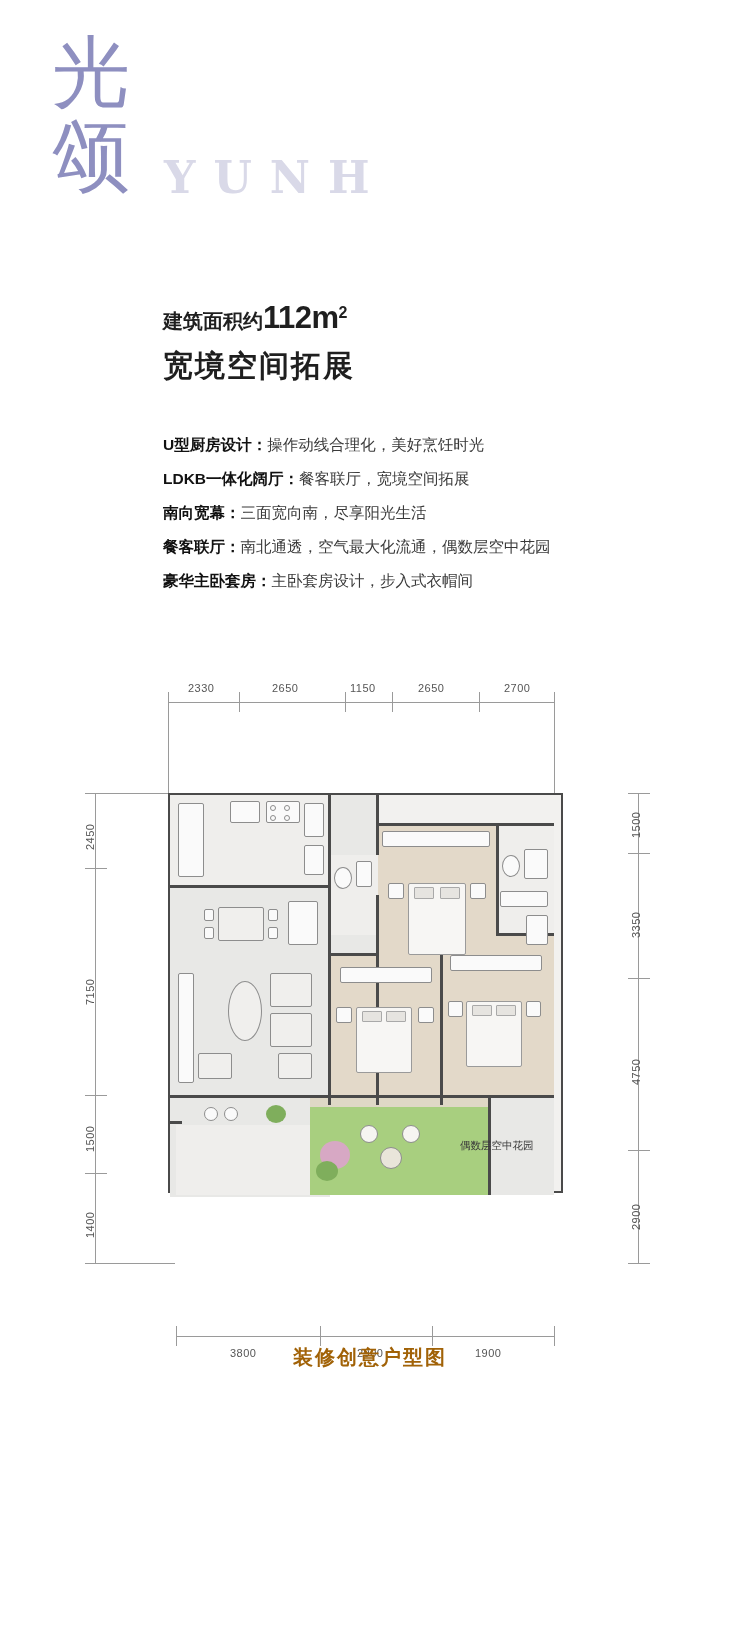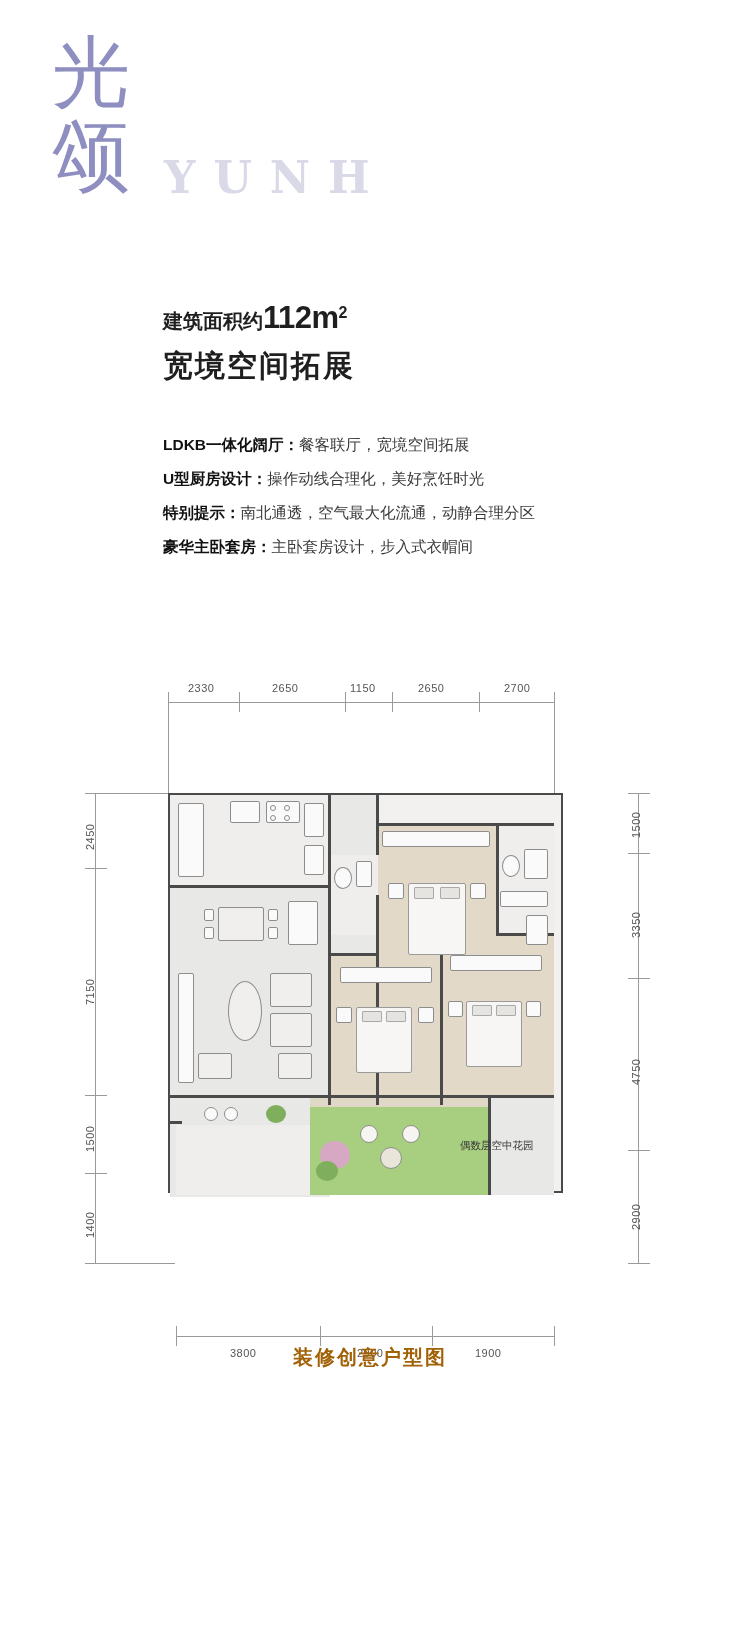--- a/index.html
+++ b/index.html
@@ -226,27 +226,30 @@
     <div class="area-line">
       <span>建筑面积约</span>
         <span class="big">112m</span>
         <span class="sup">2</span>
     </div>
     <div class="rooms">宽境空间拓展</div>
   </div>
 
   <div class="features">
     <div class="feature">
+      <span class="k">U型厨房设计：</span><span>操作动线合理化，美好烹饪时光</span>
+    </div>
+    <div class="feature">
       <span class="k">LDKB一体化阔厅：</span><span>餐客联厅，宽境空间拓展</span>
     </div>
     <div class="feature">
-      <span class="k">U型厨房设计：</span><span>操作动线合理化，美好烹饪时光</span>
+      <span class="k">南向宽幕：</span><span>三面宽向南，尽享阳光生活</span>
     </div>
     <div class="feature">
-      <span class="k">特别提示：</span><span>南北通透，空气最大化流通，动静合理分区</span>
+      <span class="k">餐客联厅：</span><span>南北通透，空气最大化流通，偶数层空中花园</span>
     </div>
     <div class="feature">
       <span class="k">豪华主卧套房：</span><span>主卧套房设计，步入式衣帽间</span>
     </div>
   </div>
 
   <div class="plan-wrap">
 
     <div class="tickline tick-h" style="left:168px; top:42px; width:386px;"></div>
     <div class="tickline tick-v" style="left:168px; top:32px; height:110px;"></div>

